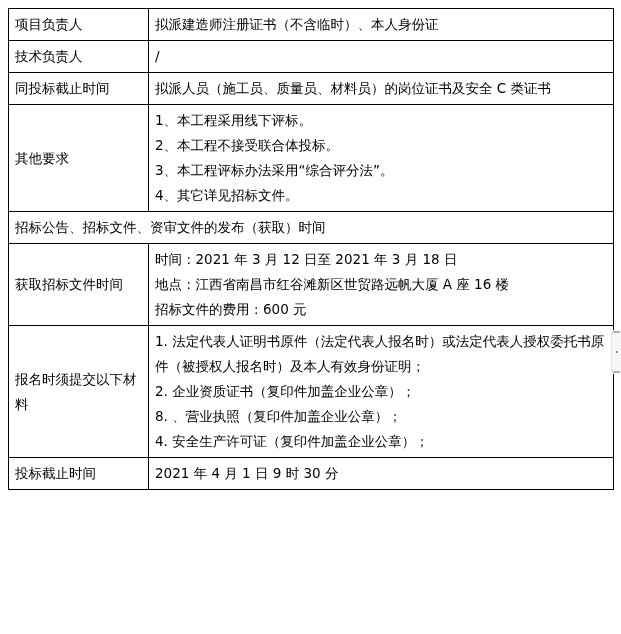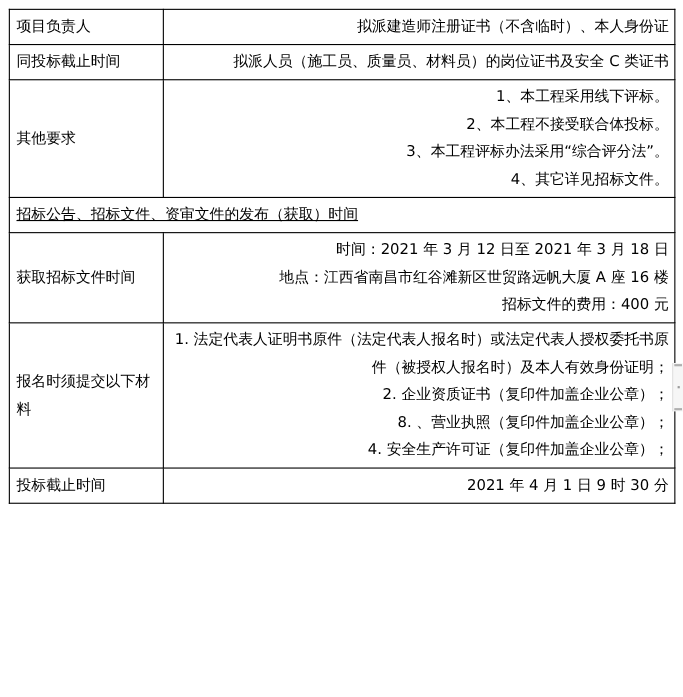--- a/index.html
+++ b/index.html
@@ -45,30 +45,28 @@
 
   .col-label { width: 140px; }
   .col-value { width: 465px; }
 
   td.label-cell {
     vertical-align: middle;
   }
 
   td.value-cell {
     vertical-align: top;
-    text-align: right;
   }
 
   td.value-cell.mid {
     vertical-align: middle;
   }
 
   td.full-cell {
     vertical-align: middle;
-    text-decoration: underline;
   }
 
   .line {
     display: block;
     white-space: nowrap;
   }
 
   .line.wrap {
     white-space: normal;
   }
@@ -112,20 +110,26 @@
     </colgroup>
     <tbody>
 
       <tr>
         <td class="label-cell">项目负责人</td>
         <td class="value-cell mid">
           <span class="line wrap">拟派建造师注册证书（不含临时）、本人身份证</span>
         </td>
       </tr>
 
+      <tr>
+        <td class="label-cell">技术负责人</td>
+        <td class="value-cell mid">
+          <span class="line">/</span>
+        </td>
+      </tr>
 
       <tr>
         <td class="label-cell">同投标截止时间</td>
         <td class="value-cell mid">
           <span class="line">拟派人员（施工员、质量员、材料员）的岗位证书及安全 C 类证书</span>
         </td>
       </tr>
 
       <tr>
         <td class="label-cell">其他要求</td>
@@ -140,21 +144,21 @@
       <tr>
         <td class="full-cell" colspan="2">招标公告、招标文件、资审文件的发布（获取）时间</td>
       </tr>
 
 
       <tr>
         <td class="label-cell">获取招标文件时间</td>
         <td class="value-cell">
           <span class="line">时间：2021 年 3 月 12 日至 2021 年 3 月 18 日</span>
           <span class="line">地点：江西省南昌市红谷滩新区世贸路远帆大厦 A 座 16 楼</span>
-          <span class="line">招标文件的费用：400 元</span>
+          <span class="line">招标文件的费用：600 元</span>
         </td>
       </tr>
 
 
       <tr>
         <td class="label-cell">报名时须提交以下材料</td>
         <td class="value-cell">
           <span class="line wrap">1. 法定代表人证明书原件（法定代表人报名时）或法定代表人授权委托书原件（被授权人报名时）及本人有效身份证明；</span>
           <span class="line">2. 企业资质证书（复印件加盖企业公章）；</span>
           <span class="line">8. 、营业执照（复印件加盖企业公章）；</span>

